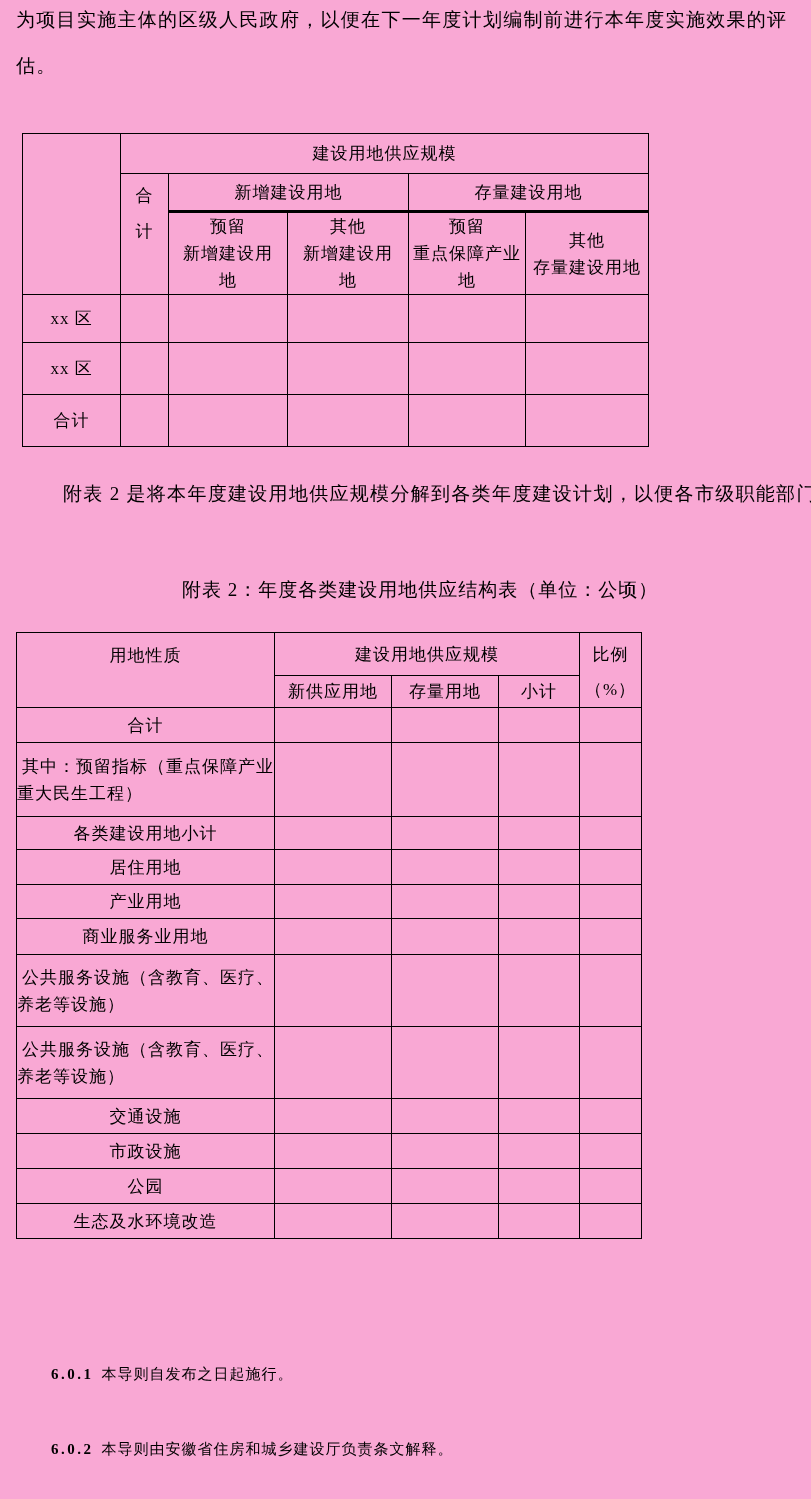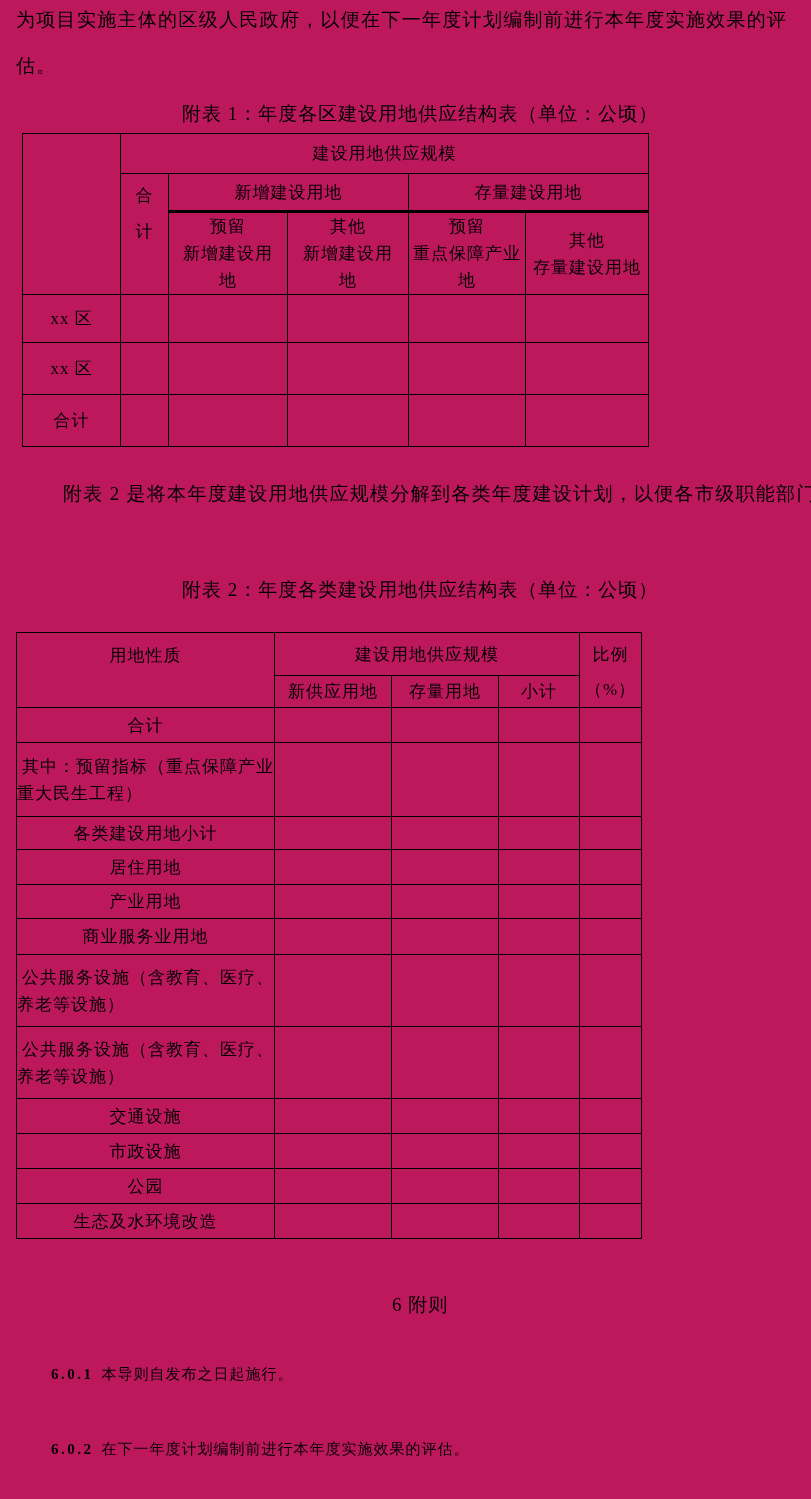--- a/index.html
+++ b/index.html
@@ -1,17 +1,17 @@
 <!DOCTYPE html>
 <html><head>
 <meta charset="utf-8">
 <style>
   html,body { margin:0; padding:0; background:#fff; }
   .page {
-    position:relative; width:811px; height:1499px; background:#be185d;
+    position:relative; width:811px; height:1499px; background:#f9a8d4;
     font-family:"Liberation Serif","DejaVu Serif",serif; color:#000;
     overflow:hidden;
   }
   .tline { position:absolute; white-space:nowrap; font-size:19px; letter-spacing:1.3px; line-height:23px; }
   .caption { position:absolute; left:30px; width:780px; text-align:center; font-size:19px; letter-spacing:1px; white-space:nowrap; }
   .heading { position:absolute; left:30px; width:780px; text-align:center; font-size:19px; letter-spacing:1px; }
   .clause { position:absolute; left:51px; font-size:15px; letter-spacing:1px; white-space:nowrap; }
   .clause b { letter-spacing:2.5px; margin-right:8px; }
 
   table.doc { position:absolute; border-collapse:collapse; table-layout:fixed; }
@@ -33,21 +33,20 @@
   #t2 .l2 { display:block; text-align:left; white-space:nowrap; }
 </style>
 </head>
 <body>
 
 <div class="page">
 
   <div class="tline" style="left:16px; top:8px;">为项目实施主体的区级人民政府，以便在下一年度计划编制前进行本年度实施效果的评</div>
   <div class="tline" style="left:16px; top:54px;">估。</div>
 
-  <div class="caption" style="top:101px;">附表 1：年度各区建设用地供应结构表（单位：公顷）</div>
 
   <table class="doc" id="t1">
     <colgroup>
       <col style="width:98px">
         <col style="width:48px">
         <col style="width:119px">
       <col style="width:121px">
         <col style="width:117px">
         <col style="width:123px">
     </colgroup>
@@ -227,22 +226,21 @@
     <tr style="height:35px">
       <td>生态及水环境改造</td>
       <td></td>
           <td></td>
       <td></td>
           <td></td>
     </tr>
   </tbody>
     </table>
 
-  <div class="heading" style="top:1292px;">6 附则</div>
 
   <div class="clause" style="top:1365px;">
     <b>6.0.1</b><span>本导则自发布之日起施行。</span>
   </div>
   <div class="clause" style="top:1440px;">
-    <b>6.0.2</b><span>在下一年度计划编制前进行本年度实施效果的评估。</span>
+    <b>6.0.2</b><span>本导则由安徽省住房和城乡建设厅负责条文解释。</span>
   </div>
 
 </div>
 
 </body></html>

